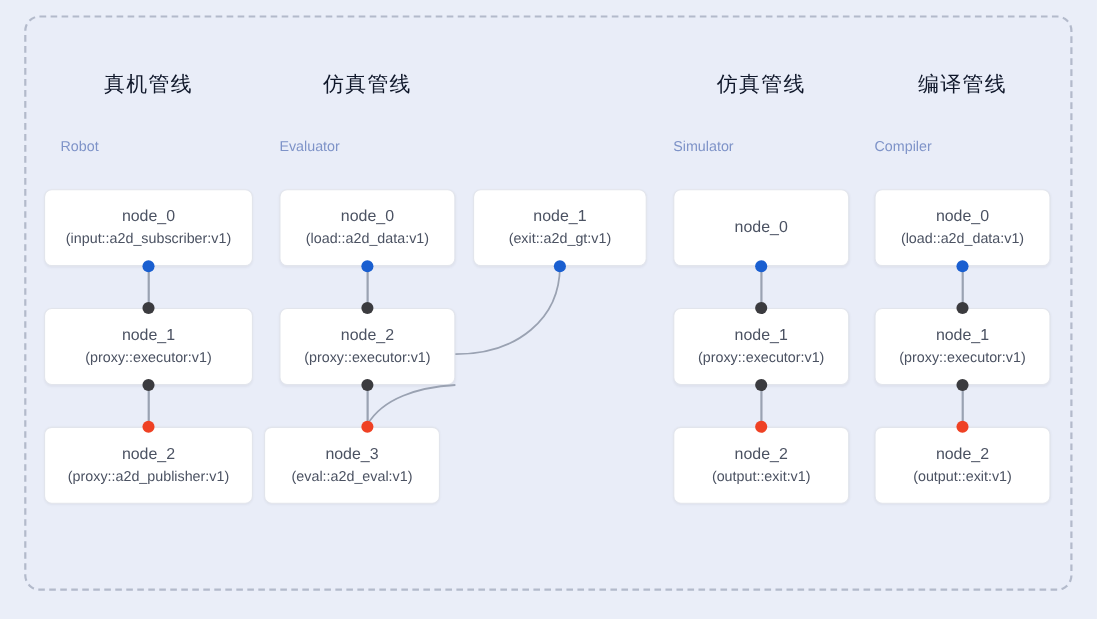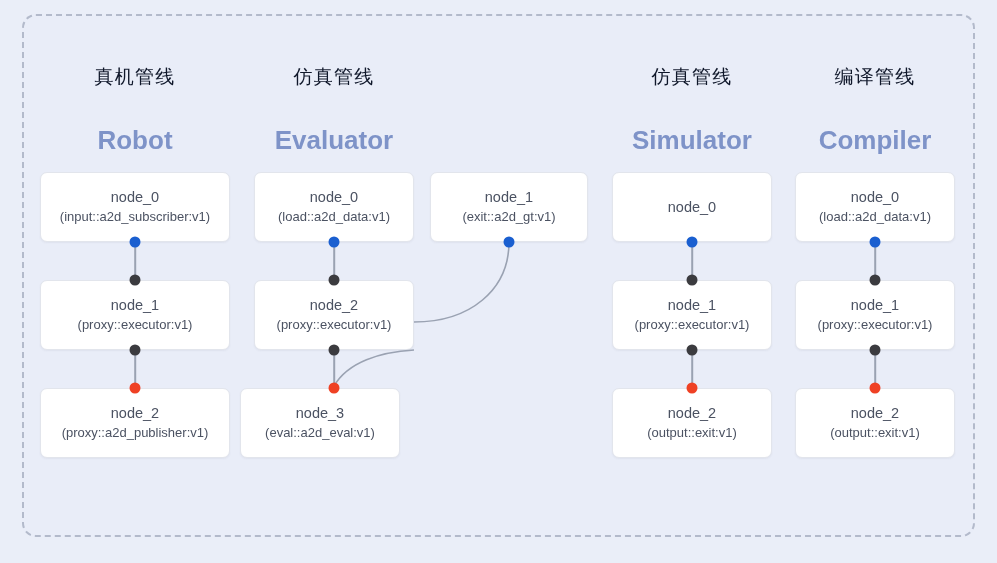--- a/index.html
+++ b/index.html
@@ -35,25 +35,25 @@
     position: absolute;
     font-size: 19px;
     font-weight: normal;
     color: #0f172a;
     letter-spacing: 1.2px;
     white-space: nowrap;
     text-align: center;
   }
   .col-title-en {
     position: absolute;
-    font-size: 26px;
-    font-weight: bold;
+    font-size: 13px;
+    font-weight: normal;
     color: #7e93c8;
     white-space: nowrap;
-    text-align: center;
+    text-align: left;
   }
   
   .node {
     position: absolute;
     box-sizing: border-box;
     background: #ffffff;
     border: 1px solid #e2e5ec;
     border-radius: 7px;
     box-shadow: 0 1px 2px rgba(60,70,90,0.06);
     display: flex;

